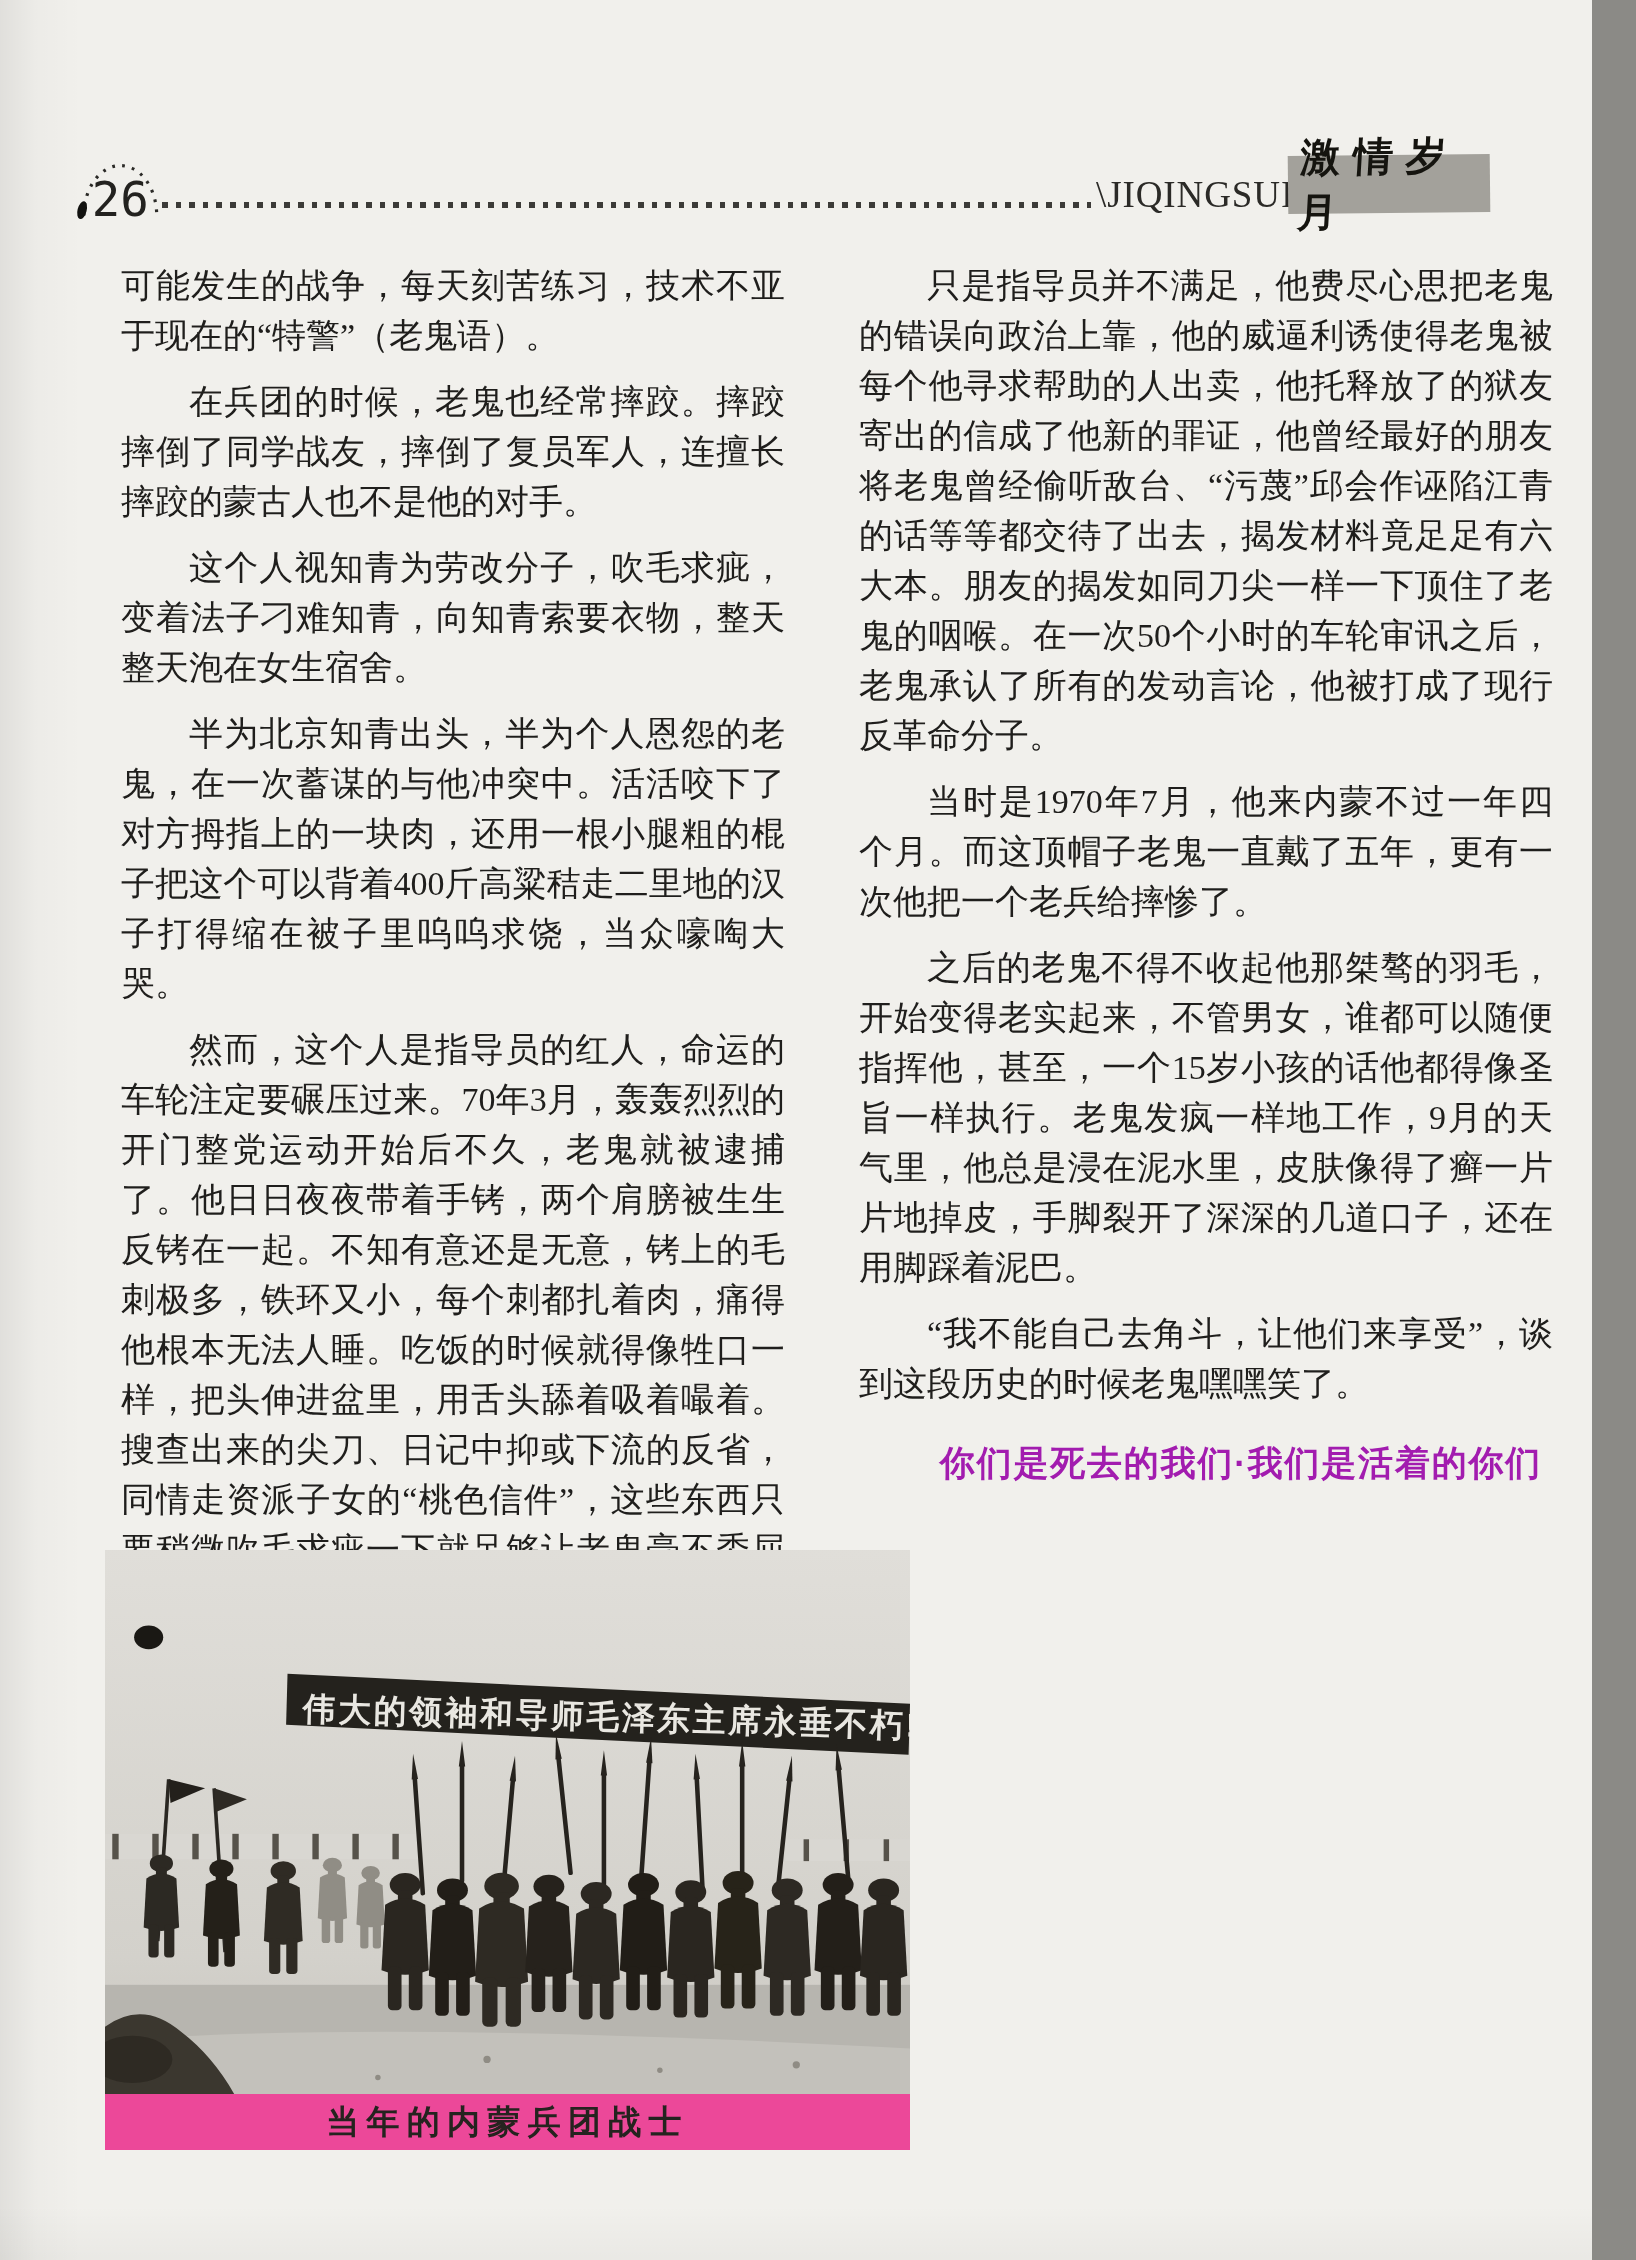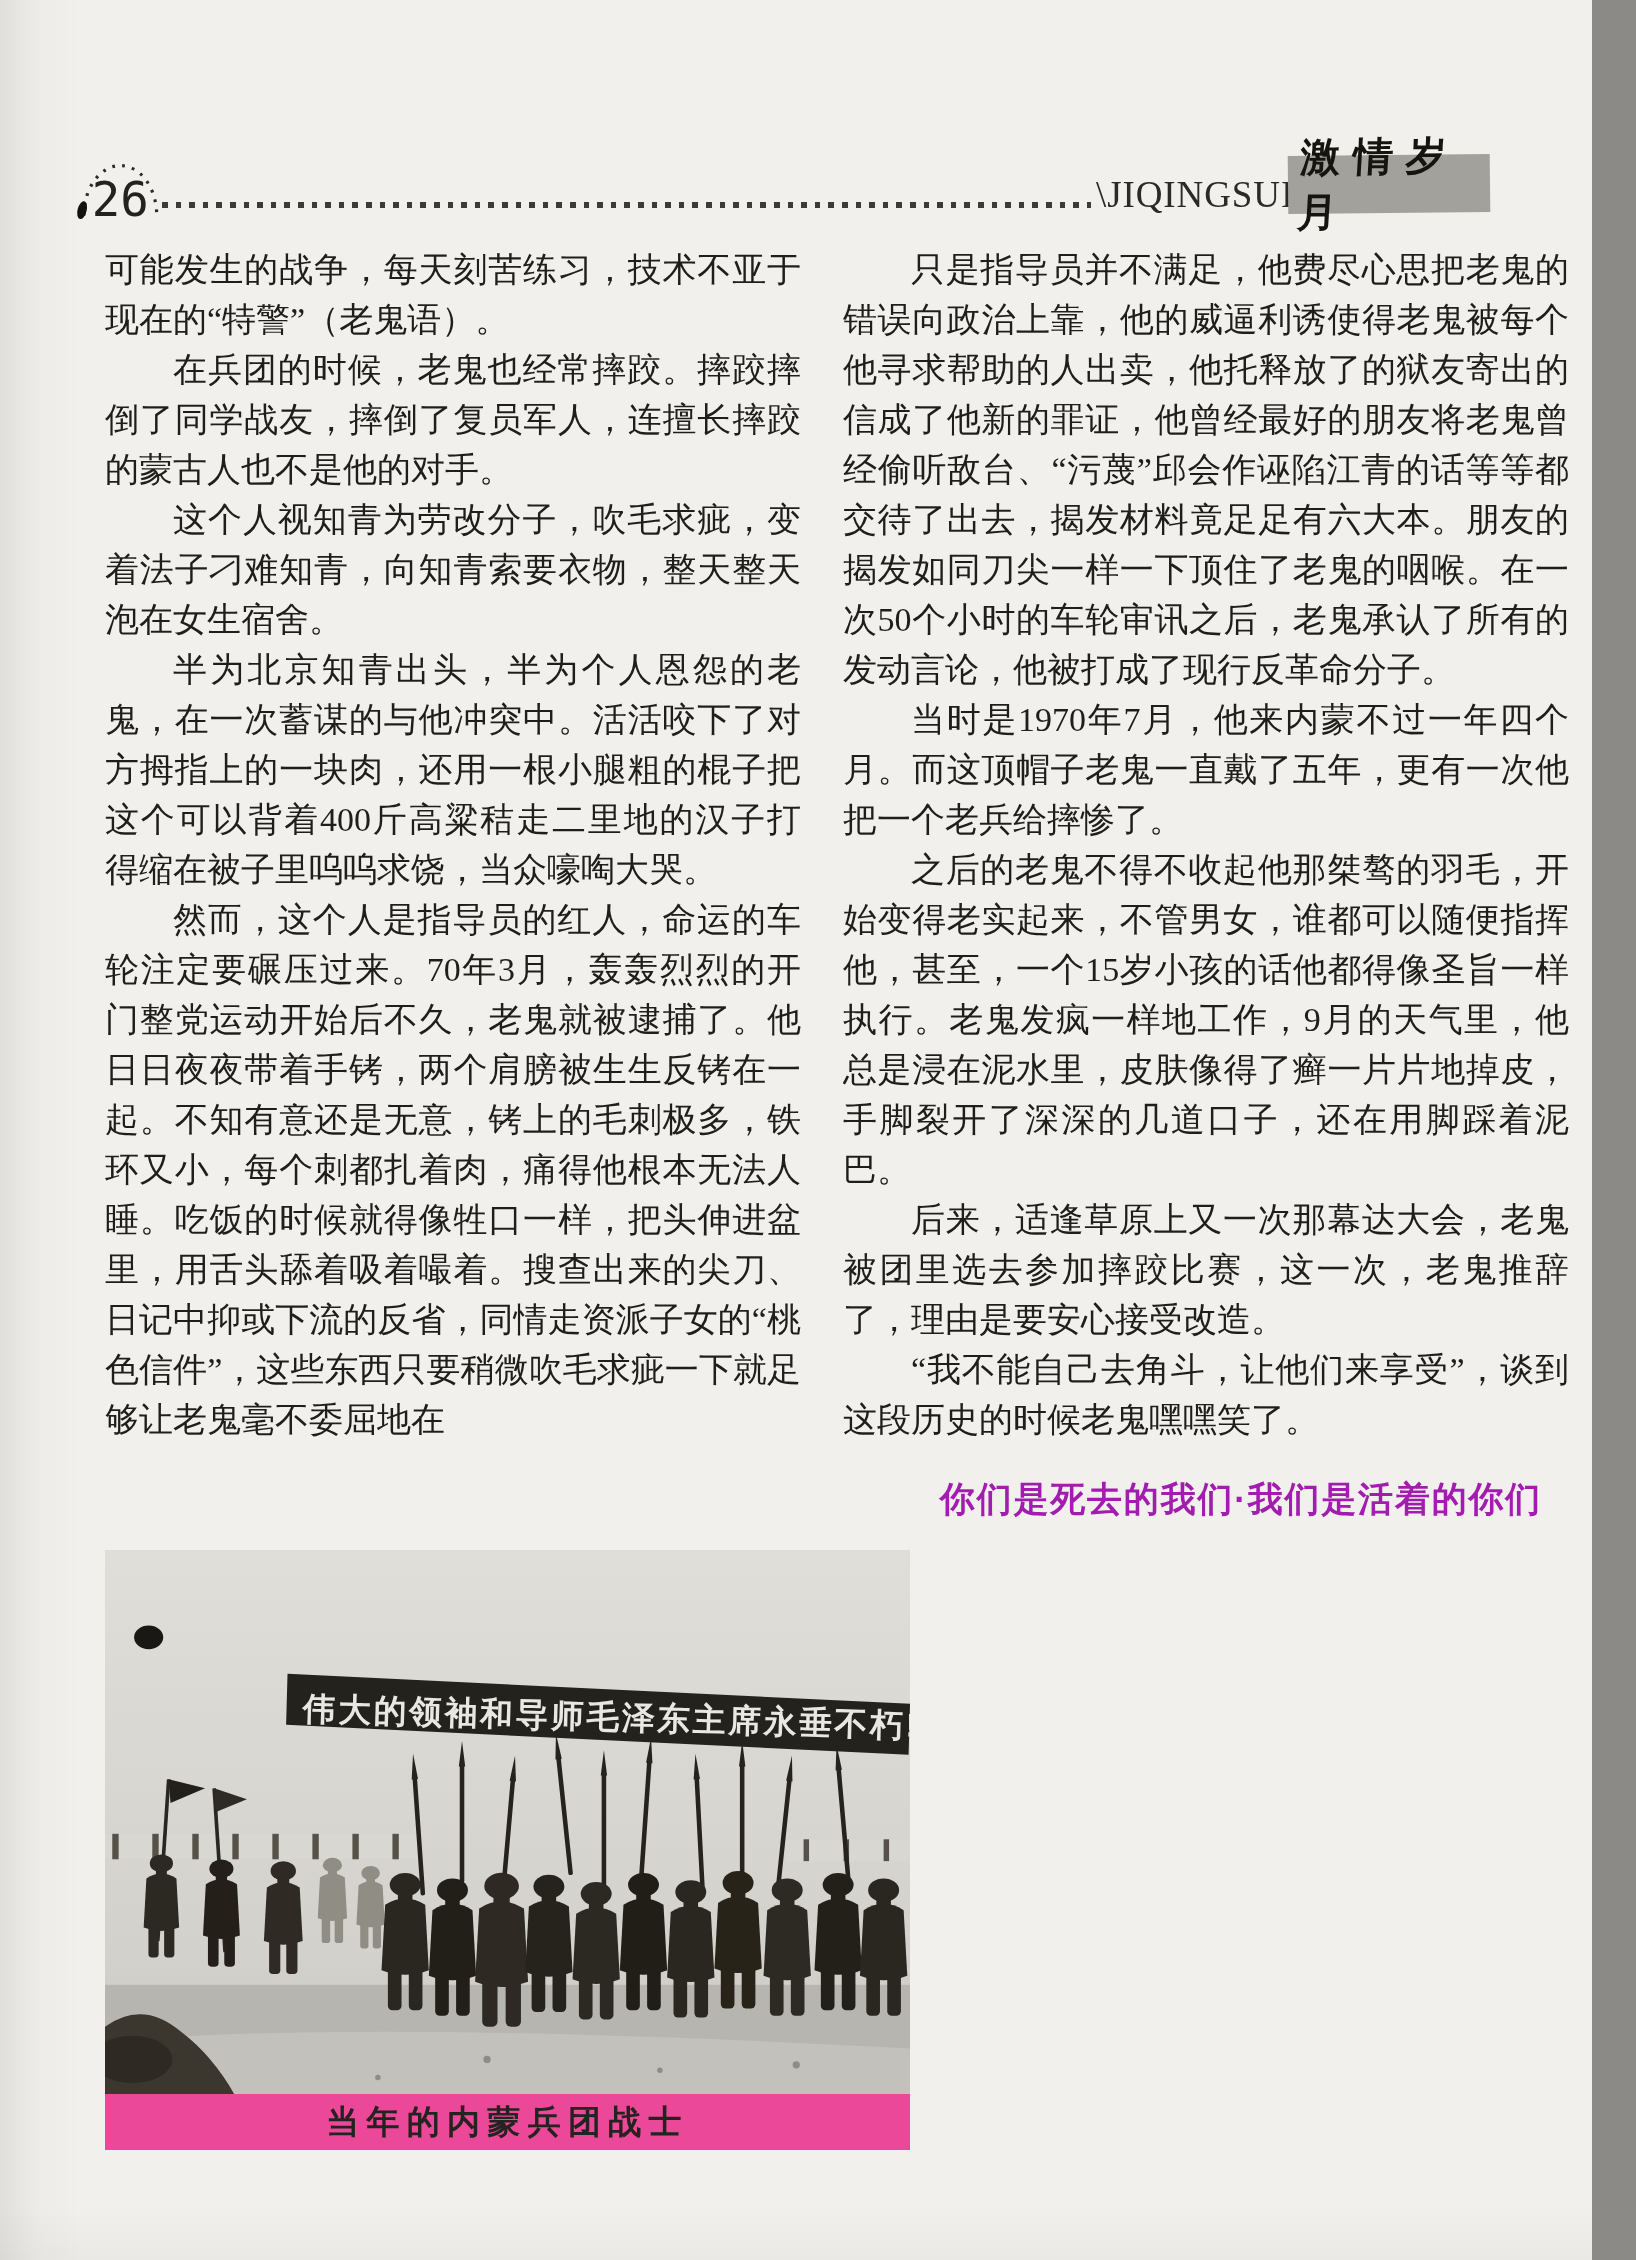--- a/index.html
+++ b/index.html
@@ -32,21 +32,21 @@
     background:#a3a19b;display:flex;align-items:center;justify-content:center;
     transform:rotate(-0.6deg);
   }
   .mag-cn-box span{
     font-family:"Liberation Serif", serif;
     font-weight:bold;font-size:40px;letter-spacing:12.7px;color:#15140f;
     padding-left:11px;transform:skewX(-4deg);
   }
   
   .col{position:absolute;font-size:34px;line-height:50px;text-align:justify;overflow:hidden;}
-  .col p{margin:0;text-indent:2em;}
+  .col p{margin:16px;text-indent:2em;}
   .col p.cont{text-indent:0;}
   .col-left{left:105px;top:245px;width:696px;height:1307px;}
   .col-right-up{left:843px;top:245px;width:726px;height:1344px;}
   .col-right-low{left:938px;top:1587px;width:631px;height:582px;}
   .subhead{
     font-family:"Liberation Sans", sans-serif;
     font-weight:bold;font-size:35px;letter-spacing:1.8px;
     text-align:center;text-indent:0;margin-top:29px !important;
     color:#a21caf;
   }
@@ -84,21 +84,20 @@
     <p>在兵团的时候，老鬼也经常摔跤。摔跤摔倒了同学战友，摔倒了复员军人，连擅长摔跤的蒙古人也不是他的对手。</p>
     <p>这个人视知青为劳改分子，吹毛求疵，变着法子刁难知青，向知青索要衣物，整天整天泡在女生宿舍。</p>
     <p>半为北京知青出头，半为个人恩怨的老鬼，在一次蓄谋的与他冲突中。活活咬下了对方拇指上的一块肉，还用一根小腿粗的棍子把这个可以背着400斤高粱秸走二里地的汉子打得缩在被子里呜呜求饶，当众嚎啕大哭。</p>
     <p>然而，这个人是指导员的红人，命运的车轮注定要碾压过来。70年3月，轰轰烈烈的开门整党运动开始后不久，老鬼就被逮捕了。他日日夜夜带着手铐，两个肩膀被生生反铐在一起。不知有意还是无意，铐上的毛刺极多，铁环又小，每个刺都扎着肉，痛得他根本无法人睡。吃饭的时候就得像牲口一样，把头伸进盆里，用舌头舔着吸着嘬着。搜查出来的尖刀、日记中抑或下流的反省，同情走资派子女的“桃色信件”，这些东西只要稍微吹毛求疵一下就足够让老鬼毫不委屈地在</p>
   </section>
 
   <section class="col col-right-up">
     <p>只是指导员并不满足，他费尽心思把老鬼的错误向政治上靠，他的威逼利诱使得老鬼被每个他寻求帮助的人出卖，他托释放了的狱友寄出的信成了他新的罪证，他曾经最好的朋友将老鬼曾经偷听敌台、“污蔑”邱会作诬陷江青的话等等都交待了出去，揭发材料竟足足有六大本。朋友的揭发如同刀尖一样一下顶住了老鬼的咽喉。在一次50个小时的车轮审讯之后，老鬼承认了所有的发动言论，他被打成了现行反革命分子。</p>
     <p>当时是1970年7月，他来内蒙不过一年四个月。而这顶帽子老鬼一直戴了五年，更有一次他把一个老兵给摔惨了。</p>
     <p>之后的老鬼不得不收起他那桀骜的羽毛，开始变得老实起来，不管男女，谁都可以随便指挥他，甚至，一个15岁小孩的话他都得像圣旨一样执行。老鬼发疯一样地工作，9月的天气里，他总是浸在泥水里，皮肤像得了癣一片片地掉皮，手脚裂开了深深的几道口子，还在用脚踩着泥巴。</p>
-    <p>后来，适逢草原上又一次那幕达大会，老鬼被团里选去参加摔跤比赛，这一次，老鬼推辞了，理由是要安心接受改造。</p>
     <p>“我不能自己去角斗，让他们来享受”，谈到这段历史的时候老鬼嘿嘿笑了。</p>
     <p class="subhead">你们是死去的我们·我们是活着的你们</p>
   </section>
 
 
   <figure class="photo">
     <svg viewBox="0 0 885 598" width="805" height="544">
       <defs>
         <linearGradient id="sky" x1="0" y1="0" x2="0" y2="1">
           <stop offset="0" stop-color="#e0ded9"></stop>

